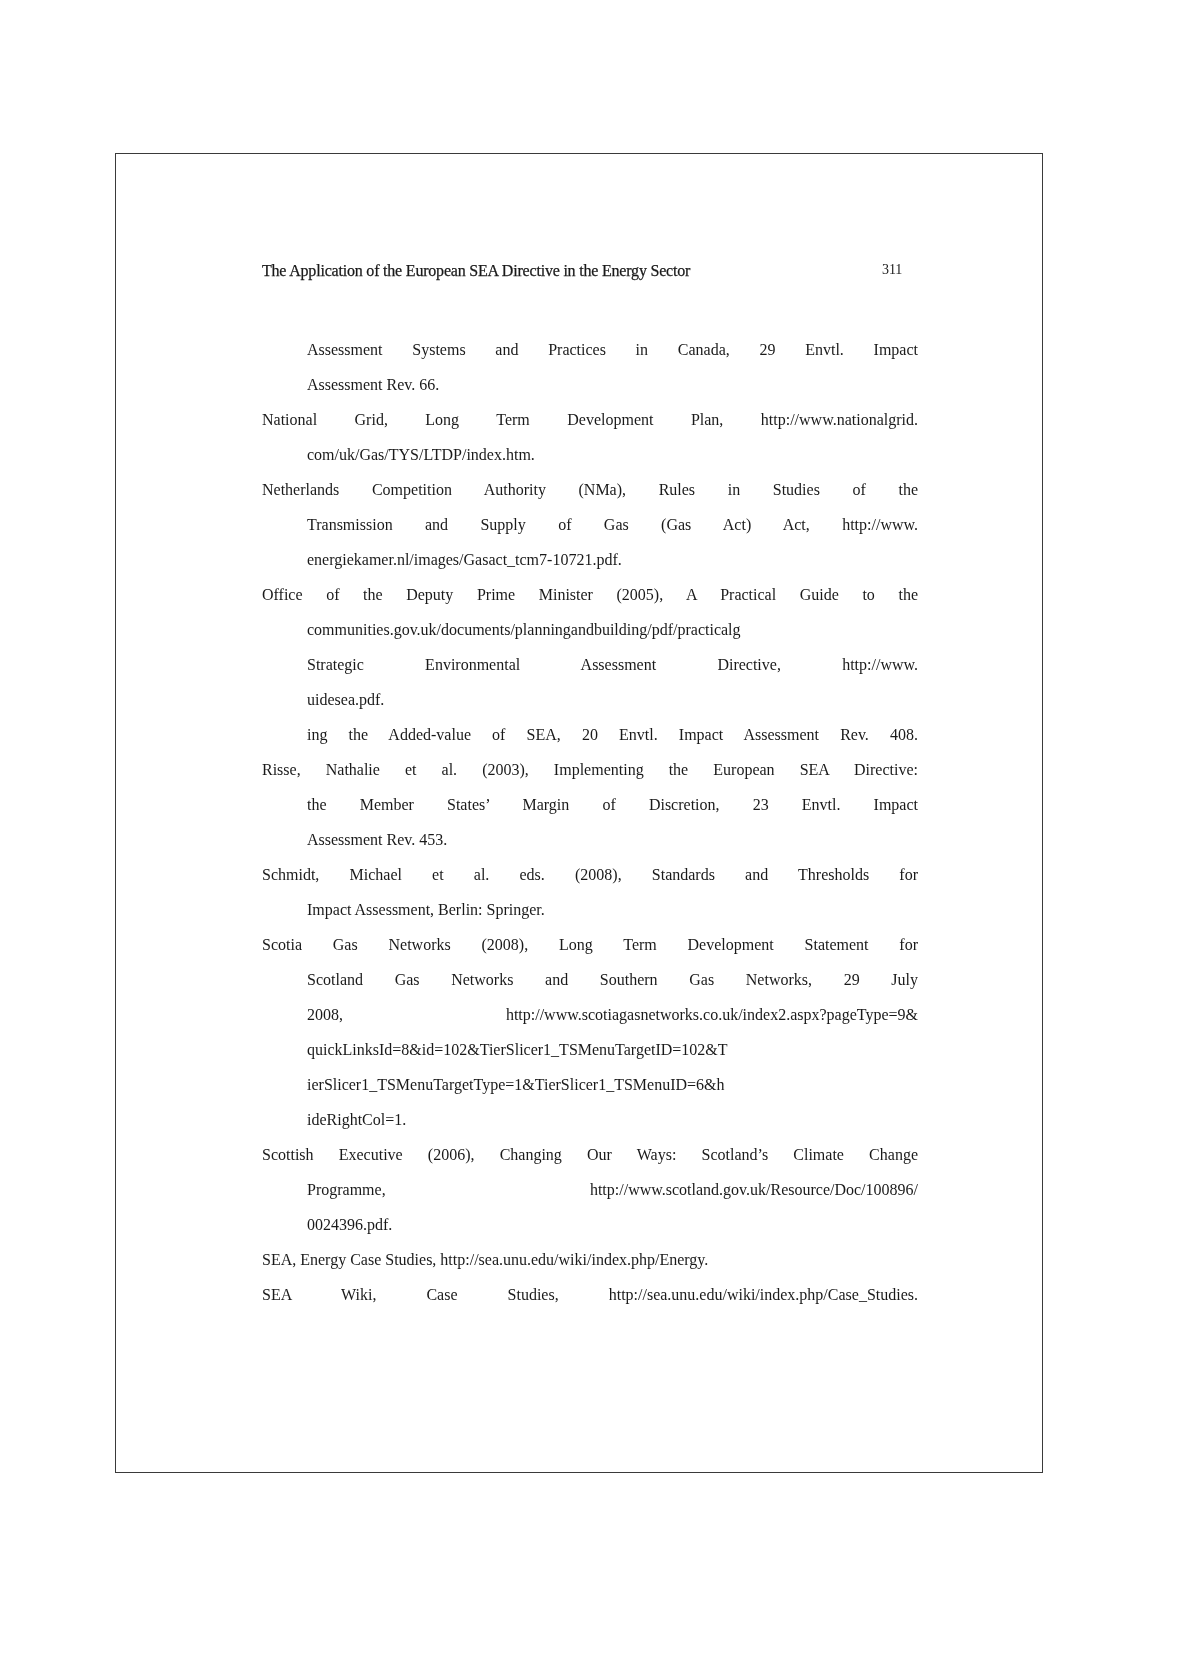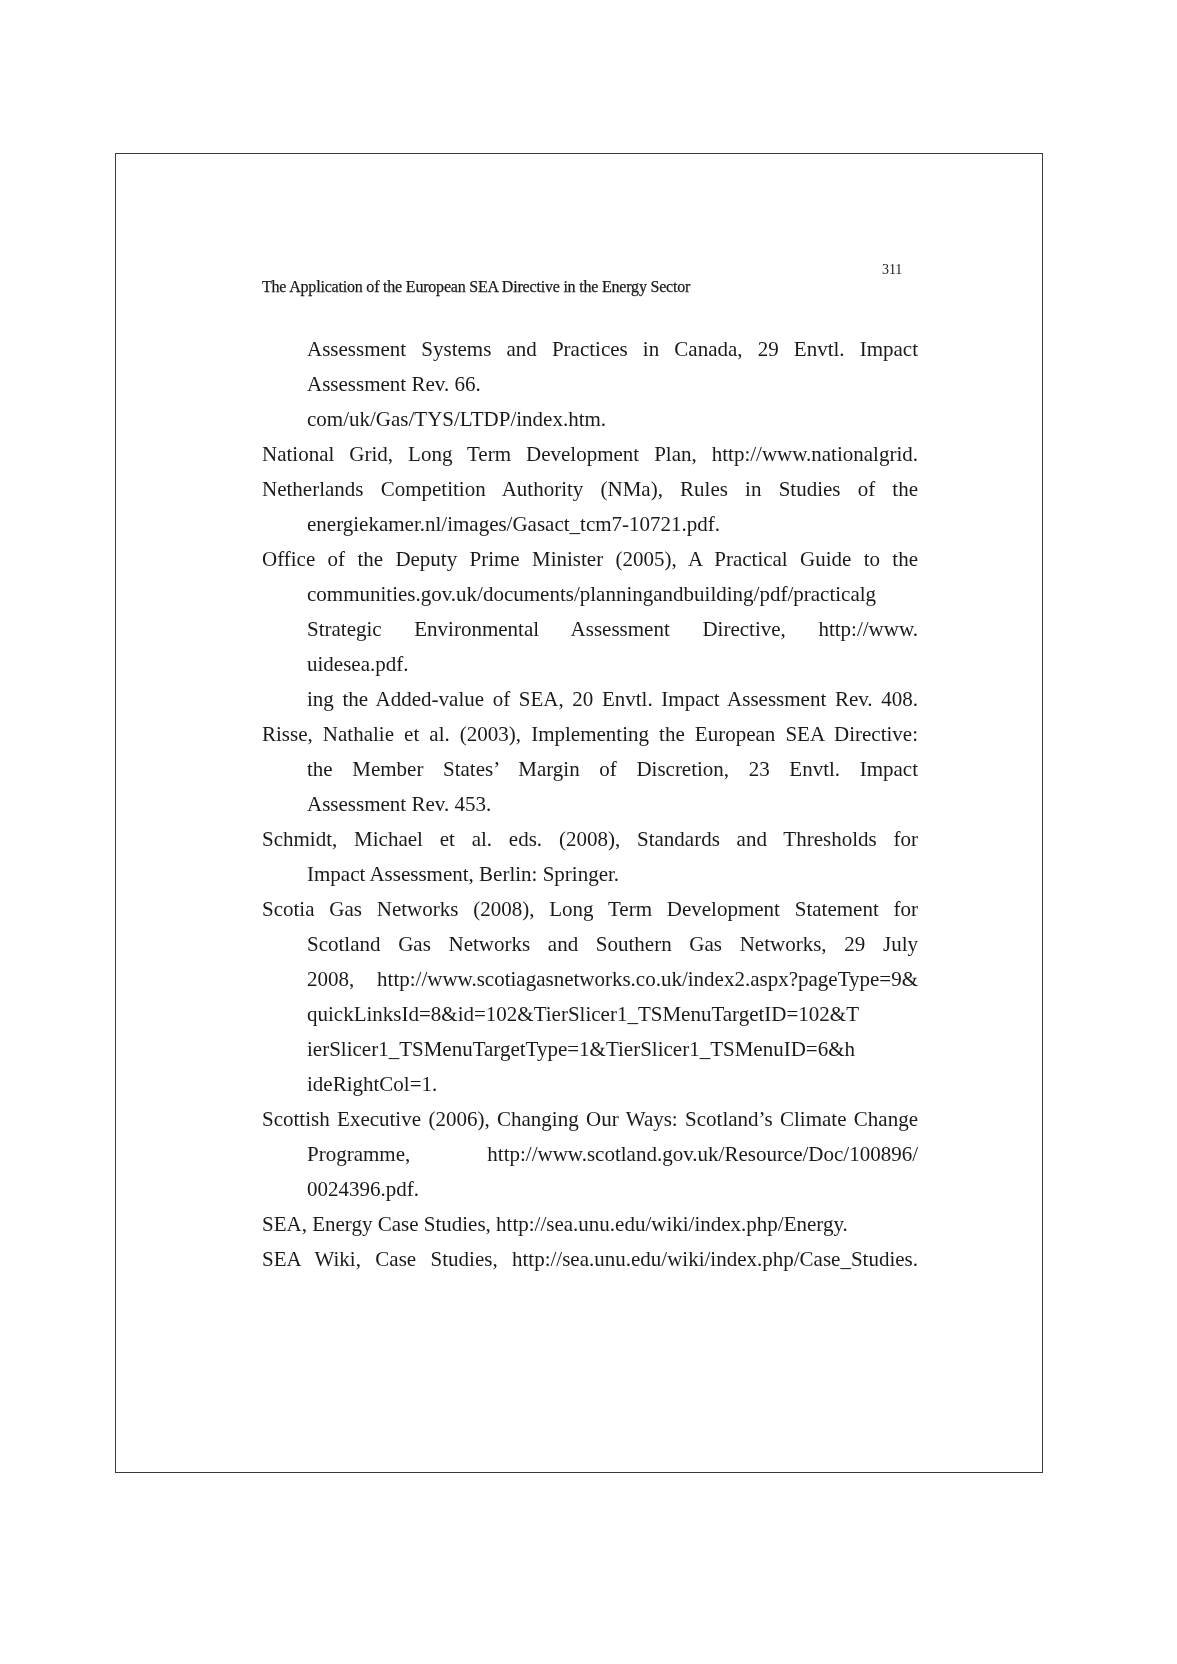--- a/index.html
+++ b/index.html
@@ -30,39 +30,39 @@
       top: 262px;
       width: 656px;
       height: 22px;
       font-size: 16px;
       font-weight: bold;
       letter-spacing: -0.2px;
     }
     .running-head .title {
       position: absolute;
       left: 0;
-      top: 16px;
+      top: 0;
       white-space: nowrap;
       font-weight: normal;
       -webkit-text-stroke: 0.25px #1a1a1a;
     }
     .running-head .page-number {
       position: absolute;
       right: 16px;
       top: 0;
       font-weight: normal;
       font-size: 14px;
       white-space: nowrap;
     }
     .references {
       position: absolute;
       left: 262px;
       top: 332px;
       width: 656px;
-      font-size: 21px;
+      font-size: 16px;
       line-height: 35px;
     }
     .ref-line {
       height: 35px;
       white-space: nowrap;
       text-align: justify;
       text-align-last: justify;
     }
     .ref-line.first { padding-left: 0; }
     .ref-line.cont  { padding-left: 45px; }
@@ -77,25 +77,26 @@
   <span class="title">The Application of the European SEA Directive in the Energy Sector</span>
   <span class="page-number">311</span>
 </div>
 
 <div class="references" id="references">
     <div class="ref-entry">
       <div class="ref-line cont">Assessment Systems and Practices in Canada, 29 Envtl. Impact</div>
       <div class="ref-line cont last">Assessment Rev. 66.</div>
     </div>
     <div class="ref-entry">
+      <div class="ref-line first">National Grid, Long Term Development Plan, http://www.nationalgrid.</div>
       <div class="ref-line cont last">com/uk/Gas/TYS/LTDP/index.htm.</div>
-      <div class="ref-line first">National Grid, Long Term Development Plan, http://www.nationalgrid.</div>
     </div>
     <div class="ref-entry">
       <div class="ref-line first">Netherlands Competition Authority (NMa), Rules in Studies of the</div>
+      <div class="ref-line cont">Transmission and Supply of Gas (Gas Act) Act, http://www.</div>
       <div class="ref-line cont last">energiekamer.nl/images/Gasact_tcm7-10721.pdf.</div>
     </div>
     <div class="ref-entry">
       <div class="ref-line first">Office of the Deputy Prime Minister (2005), A Practical Guide to the</div>
       <div class="ref-line cont">communities.gov.uk/documents/planningandbuilding/pdf/practicalg</div>
       <div class="ref-line cont">Strategic Environmental Assessment Directive, http://www.</div>
       <div class="ref-line cont last">uidesea.pdf.</div>
     </div>
     <div class="ref-entry">
       <div class="ref-line cont">ing the Added-value of SEA, 20 Envtl. Impact Assessment Rev. 408.</div>

